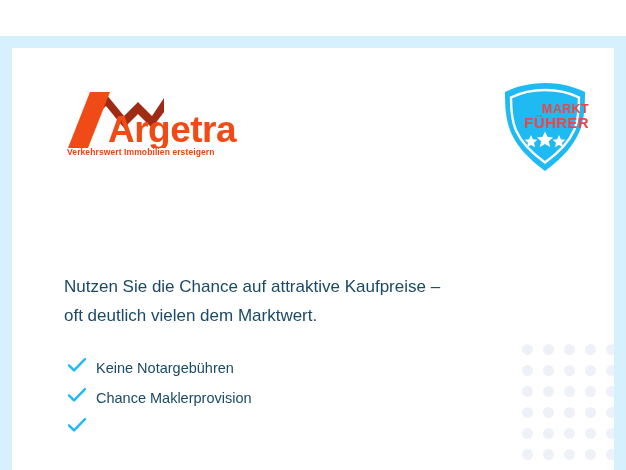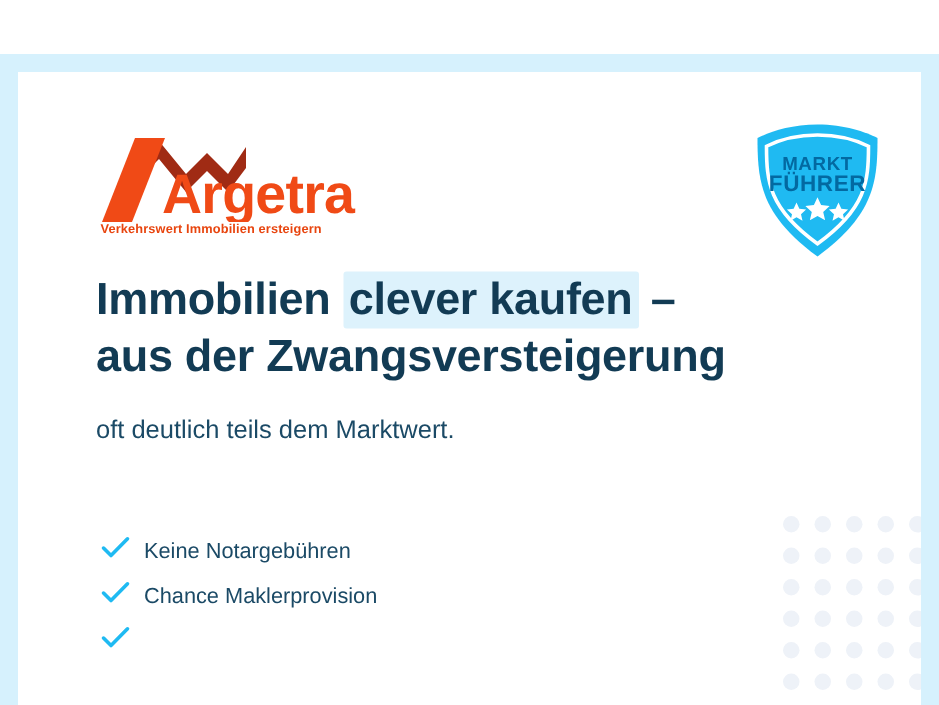--- a/index.html
+++ b/index.html
@@ -75,22 +75,22 @@
     top: 33px;
     width: 88px;
     height: 92px;
     z-index: 3;
   }
   .badge-text {
     position: absolute;
     left: 0;
     top: 22px;
     width: 88px;
-    text-align: center;
-    color: #0369a1;
+    text-align: right;
+    color: #ef4444;
     font-weight: bold;
     line-height: 13px;
     font-size: 12.5px;
     letter-spacing: 0.4px;
     pointer-events: none;
   }
   .badge-text .l2 { font-size: 15px; display: block; }
 
   
   .headline {
@@ -222,27 +222,24 @@
           <polygon points="44,50.5 46.4,55.7 52.1,56.4 47.8,60.3 49.1,65.9 44,63 38.9,65.9 40.2,60.3 35.9,56.4 41.6,55.7"></polygon>
           <polygon points="58,54 59.9,58.2 64.4,58.7 61,61.8 62,66.2 58,63.9 54,66.2 55,61.8 51.6,58.7 56.1,58.2"></polygon>
         </g>
       </svg>
       <div class="badge-text">
         <span>MARKT</span>
         <span class="l2">FÜHRER</span>
       </div>
     </div>
 
-    <div class="headline">
-      <div class="hl-line"><span>Immobilien </span><span class="hl-mark">clever kaufen</span><span> –</span></div>
-      <div class="hl-line">aus der Zwangsversteigerung</div>
-    </div>
 
     <div class="subtitle">
-      <div class="sub-line">oft deutlich teils dem Marktwert.</div>
+      <div class="sub-line">Nutzen Sie die Chance auf attraktive Kaufpreise –</div>
+      <div class="sub-line">oft deutlich vielen dem Marktwert.</div>
     </div>
 
     <div class="checklist">
       <div class="check-item">
         <span class="check-icon">
           <svg width="20" height="16" viewBox="0 0 20 16" xmlns="http://www.w3.org/2000/svg">
               <path d="M2 8.4 L7 13.4 L18 2.2" fill="none" stroke="#1fbaf2" stroke-width="2.4" stroke-linecap="round" stroke-linejoin="round"></path>
             </svg>
         </span>
         <span class="check-label">Keine Notargebühren</span>

